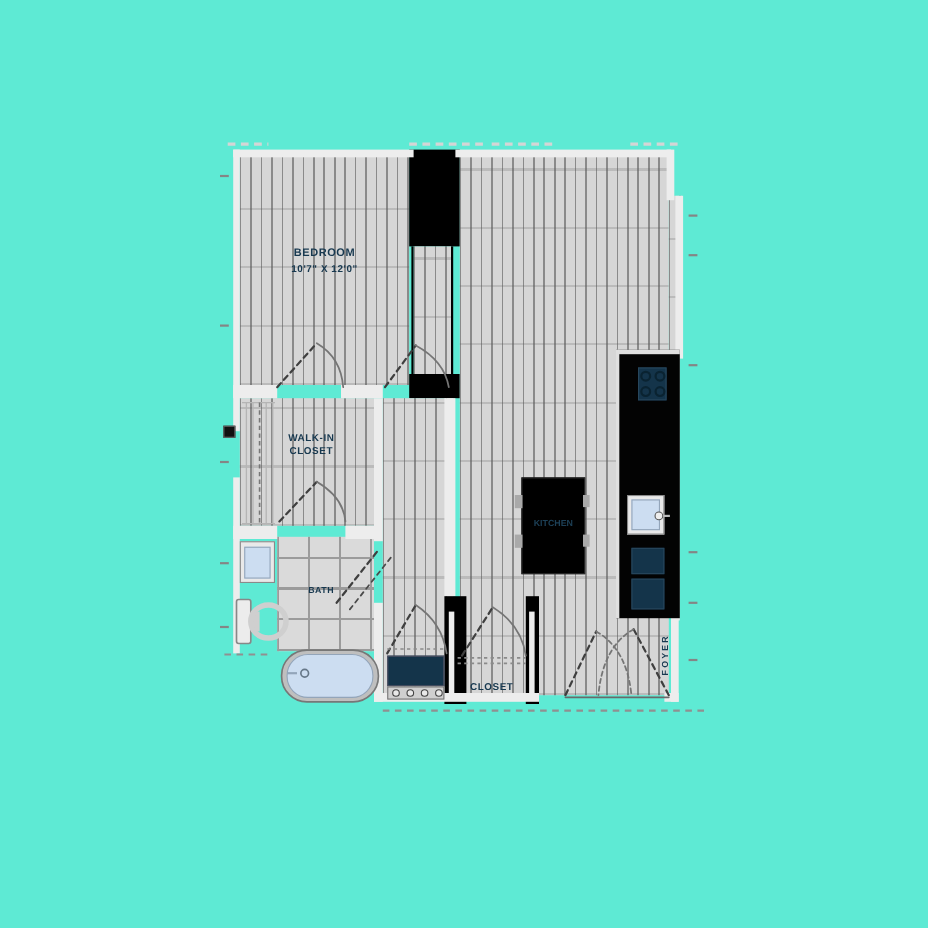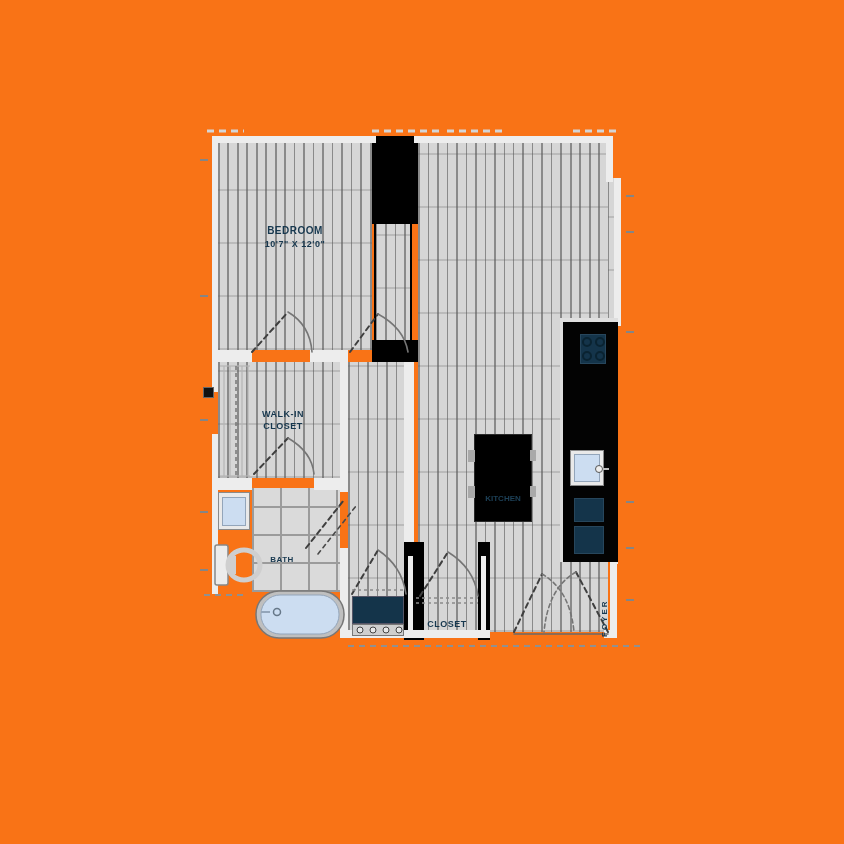--- a/index.html
+++ b/index.html
@@ -1,16 +1,16 @@
 <!DOCTYPE html>
 <html><head>
 <meta charset="utf-8">
 <style>
   html,body{margin:0;padding:0;background:#000;}
-  #canvas{position:relative;width:844px;height:844px;background:#f97316;overflow:hidden;
+  #canvas{position:relative;width:844px;height:844px;background:#5eead4;overflow:hidden;
           font-family:"Liberation Sans", sans-serif;}
   .abs{position:absolute;box-sizing:border-box;}
   
   .plank{
     background:
       repeating-linear-gradient(0deg, rgba(90,90,90,.22) 0 2px, transparent 2px 53px),
       repeating-linear-gradient(90deg, #8a8a8a 0 1.5px, #d6d6d6 1.5px 9.5px);
   }
   
   .tile{
@@ -23,21 +23,21 @@
   .blackfill{background:#000;}
   .counter{background:#030303;border-top:4px solid #dfdfdf;border-left:3px solid #dfdfdf;}
   .navy{background:#14344a;border:1px solid #27465c;}
   .sinkbox{background:#e9e9e9;border:1px solid #8a8a8a;}
   .sinkbowl{background:#ccddf1;border:1px solid #93a5ba;}
   .fleck{background:#a9a9a9;}
   .lbl{position:absolute;color:#17384f;font-weight:bold;text-align:center;
        letter-spacing:.5px;line-height:1.35;z-index:9;}
   .lbl-lg{font-size:10px;}
   .lbl-sm{font-size:9px;}
-  .lbl-xs{font-size:8px;margin-top:23px;}
+  .lbl-xs{font-size:8px;}
   .lbl-dim{font-size:9px;font-weight:bold;}
   #foyer-lbl{writing-mode:vertical-rl;transform:rotate(180deg);height:66px;width:12px;
              letter-spacing:2px;}
   svg{position:absolute;left:0;top:0;z-index:8;}
 </style>
 </head>
 <body>
 
 <div id="canvas">
 
@@ -198,26 +198,26 @@
       <line x1="626" y1="600" x2="634" y2="600"></line>
     </g>
   </svg>
 
   <div class="lbl lbl-lg" style="left:215px;top:224px;width:160px;">
     <div>BEDROOM</div>
     <div class="lbl-dim">10'7" X 12'0"</div>
   </div>
 
 
-  <div class="lbl lbl-sm" style="left:230px;top:408px;width:106px;">
+  <div class="lbl lbl-sm" style="left:230px;top:392px;width:106px;">
     <div>WALK-IN</div>
     <div>CLOSET</div>
   </div>
 
-  <div class="lbl lbl-xs" style="left:252px;top:532px;width:60px;">BATH</div>
+  <div class="lbl lbl-xs" style="left:262px;top:532px;width:60px;">BATH</div>
 
   <div class="lbl lbl-xs" style="left:474px;top:471px;width:58px;color:#1d4057;letter-spacing:0;">KITCHEN</div>
 
   <div class="lbl lbl-sm" style="left:416px;top:618px;width:62px;">CLOSET</div>
 
   <div class="lbl lbl-xs" id="foyer-lbl" style="left:600px;top:562px;">FOYER</div>
 
 </div>
 
 </body></html>

